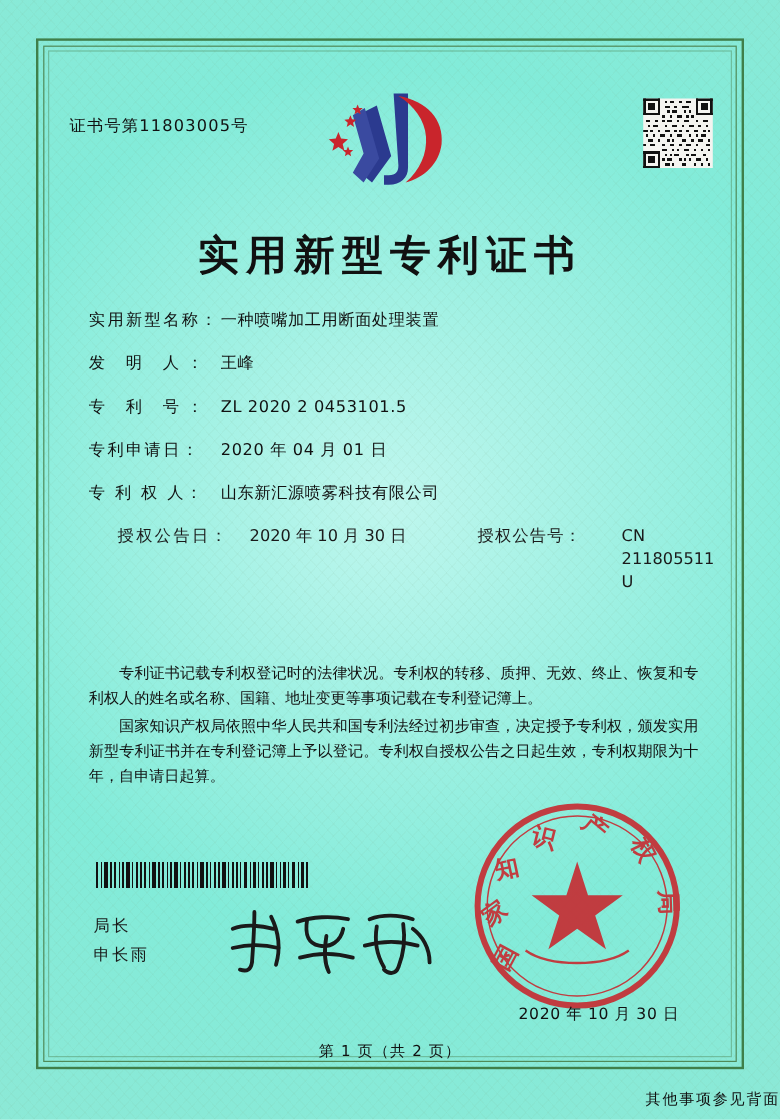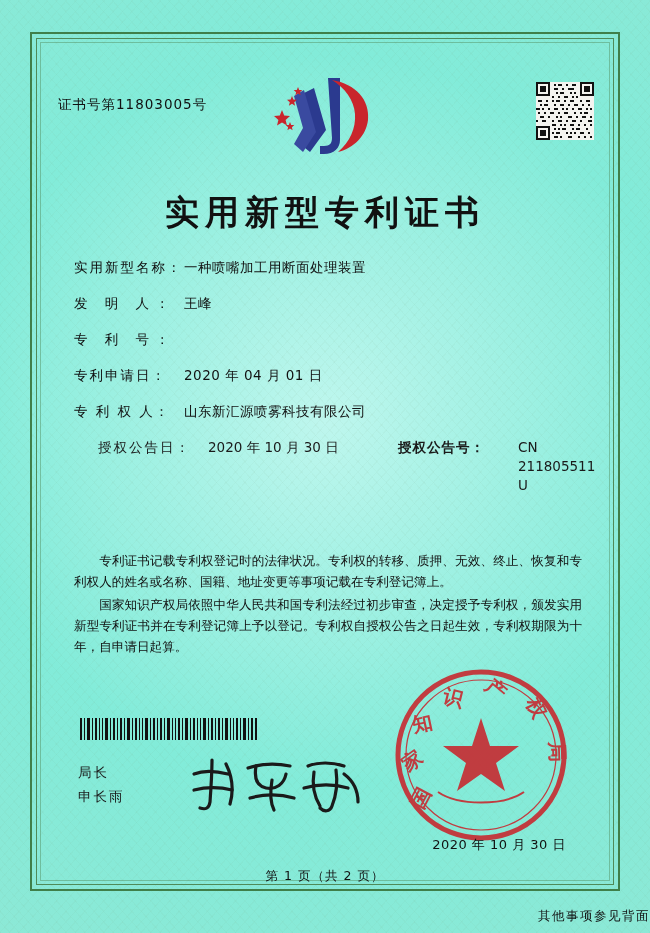--- a/index.html
+++ b/index.html
@@ -85,21 +85,21 @@
   }
   .f-label.wide{letter-spacing:6.5px;}
   .f-value{flex:1 1 auto;letter-spacing:0.5px;}
 
   .grant-row{
     display:flex;align-items:flex-start;
     font-size:13.5px;line-height:19px;margin-bottom:6px;
   }
   .grant-row .f-label{width:110px;flex:0 0 110px;letter-spacing:2px;margin-left:24px;}
   .grant-row .g-val{flex:0 0 190px;}
-  .grant-row .g-label2{flex:0 0 120px;letter-spacing:1px;font-weight:bold;}
+  .grant-row .g-label2{flex:0 0 120px;letter-spacing:1px;}
   .grant-row .g-val2{flex:1 1 auto;}
 
   .para{
     position:absolute;left:18px;right:12px;top:490px;
     font-size:12.6px;
     line-height:21px;
     text-align:justify;
     color:#111;
   }
   .para p{margin:0 0 2px 0;text-indent:2em;}
@@ -289,20 +289,21 @@
         <span class="f-value">一种喷嘴加工用断面处理装置</span>
       </div>
 
       <div class="field">
         <span class="f-label wide">发 明 人：</span>
         <span class="f-value">王峰</span>
       </div>
 
       <div class="field">
         <span class="f-label wide">专 利 号：</span>
+        <span class="f-value">ZL 2020 2 0453101.5</span>
       </div>
 
       <div class="field">
         <span class="f-label">专利申请日：</span>
         <span class="f-value">2020 年 04 月 01 日</span>
       </div>
 
       <div class="field">
         <span class="f-label">专 利 权 人：</span>
         <span class="f-value">山东新汇源喷雾科技有限公司</span>

